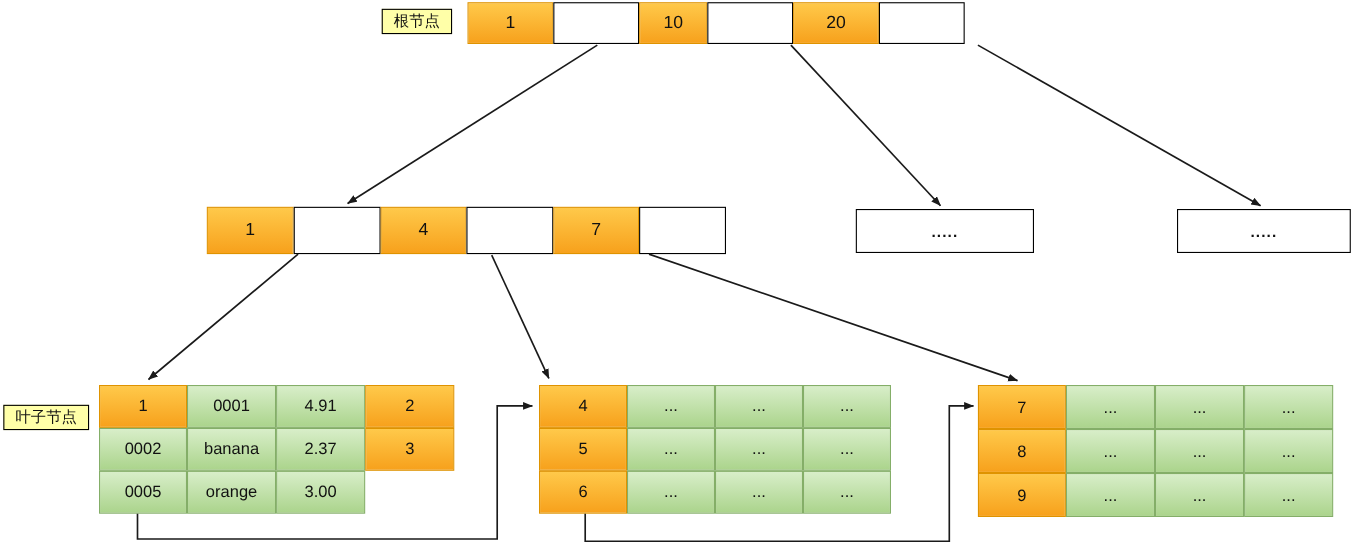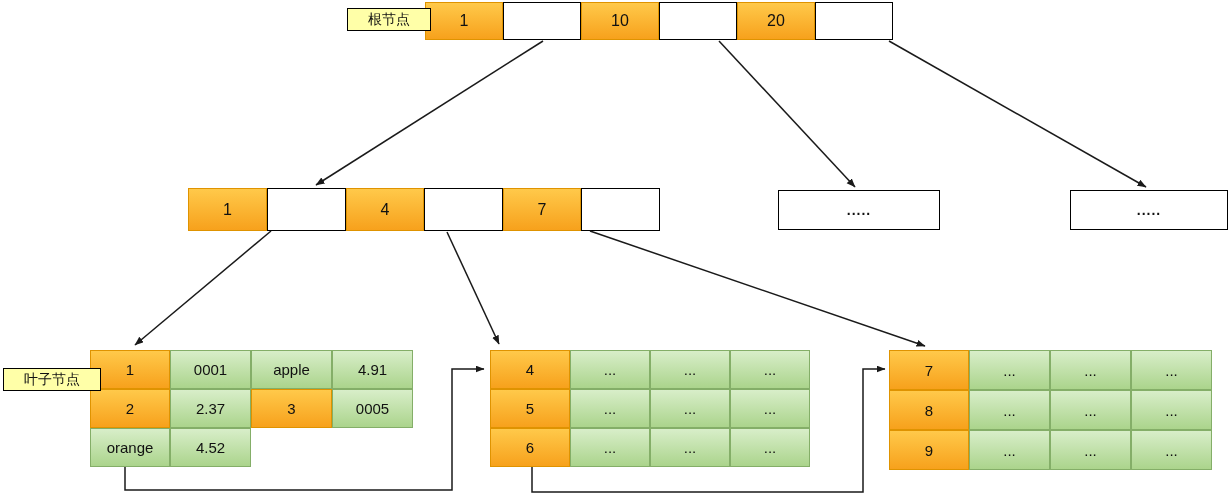--- a/index.html
+++ b/index.html
@@ -22,21 +22,21 @@
     background:var(--pointer-cell-bg);
     border:1.5px solid var(--node-border);
   }
   .dots-box{
     position:absolute;box-sizing:border-box;background:var(--pointer-cell-bg);
     border:1.5px solid var(--node-border);display:flex;align-items:center;justify-content:center;
     font-size:14px;font-weight:bold;letter-spacing:1px;z-index:2;
   }
   .tag{
     position:absolute;box-sizing:border-box;background:var(--label-bg);
-    border:1px solid var(--node-border);padding:2px 20px;font-size:14px;line-height:17px;
+    border:1px solid var(--node-border);padding:2px 10px;font-size:14px;line-height:17px;
     z-index:3;white-space:nowrap;
   }
   .leaf{
     position:absolute;display:grid;z-index:2;
     grid-template-columns:80px 81px 81px 81px;
     grid-auto-rows:39px;
   }
   .leaf.w320{grid-template-columns:80px 80px 80px 80px;}
   .leaf .cell{font-size:15px;}
   .leaf .cell.val{
@@ -71,21 +71,21 @@
     <polyline points="125,467 125,490 452,490 452,369 484,369" fill="none" stroke="#1a1a1a" stroke-width="1.5" marker-end="url(#ah)"></polyline>
 
     <polyline points="532,467 532,492 863,492 863,369 885,369" fill="none" stroke="#1a1a1a" stroke-width="1.5" marker-end="url(#ah)"></polyline>
   </svg>
 
   <div class="tag" style="left:347px;top:8px;">根节点</div>
 
   <div class="node" style="left:425px;top:2px;height:38px;">
     <div class="cell key" style="width:78px;">1</div>
     <div class="cell ptr" style="width:78px;"></div>
-    <div class="cell key" style="width:78px;">10</div>
+    <div class="cell key" style="width:62px;">10</div>
     <div class="cell ptr" style="width:78px;"></div>
     <div class="cell key" style="width:78px;">20</div>
     <div class="cell ptr" style="width:78px;"></div>
   </div>
 
   <div class="node" style="left:188px;top:188px;height:43px;">
     <div class="cell key" style="width:79px;">1</div>
     <div class="cell ptr" style="width:79px;"></div>
     <div class="cell key" style="width:78px;">4</div>
     <div class="cell ptr" style="width:79px;"></div>
@@ -94,28 +94,29 @@
   </div>
 
   <div class="dots-box" style="left:778px;top:190px;width:162px;height:40px;">.....</div>
   <div class="dots-box" style="left:1070px;top:190px;width:158px;height:40px;">.....</div>
 
   <div class="tag" style="left:3px;top:368px;">叶子节点</div>
 
   <div class="leaf" style="left:90px;top:350px;">
     <div class="cell key">1</div>
     <div class="cell val">0001</div>
-    <div class="cell val">apple</div>
     <div class="cell val">4.91</div>
     <div class="cell key">2</div>
+    <div class="cell val">0002</div>
+    <div class="cell val">banana</div>
     <div class="cell val">2.37</div>
     <div class="cell key">3</div>
     <div class="cell val">0005</div>
     <div class="cell val">orange</div>
-    <div class="cell val">4.52</div>
+    <div class="cell val">3.00</div>
   </div>
 
   <div class="leaf w320" style="left:490px;top:350px;">
     <div class="cell key">4</div>
     <div class="cell val">...</div>
     <div class="cell val">...</div>
     <div class="cell val">...</div>
     <div class="cell key">5</div>
     <div class="cell val">...</div>
     <div class="cell val">...</div>

